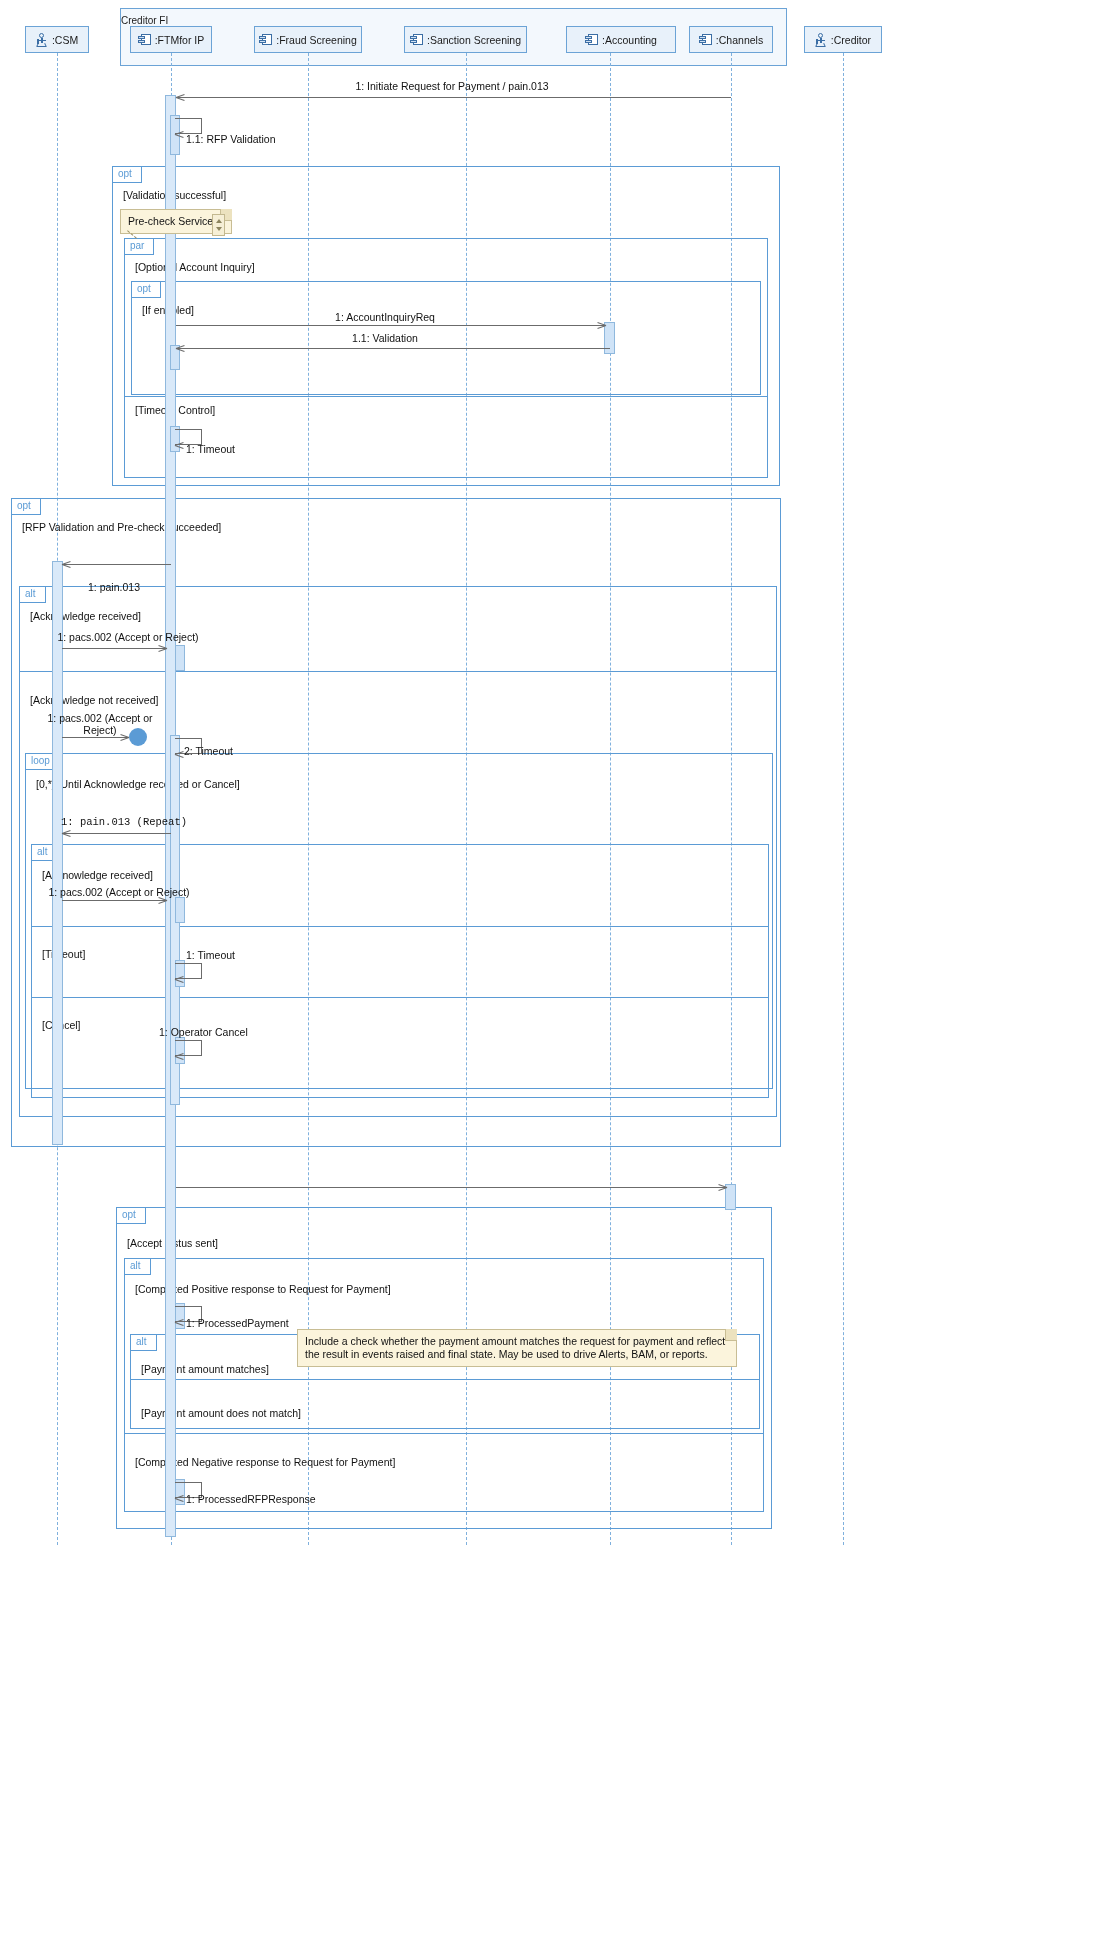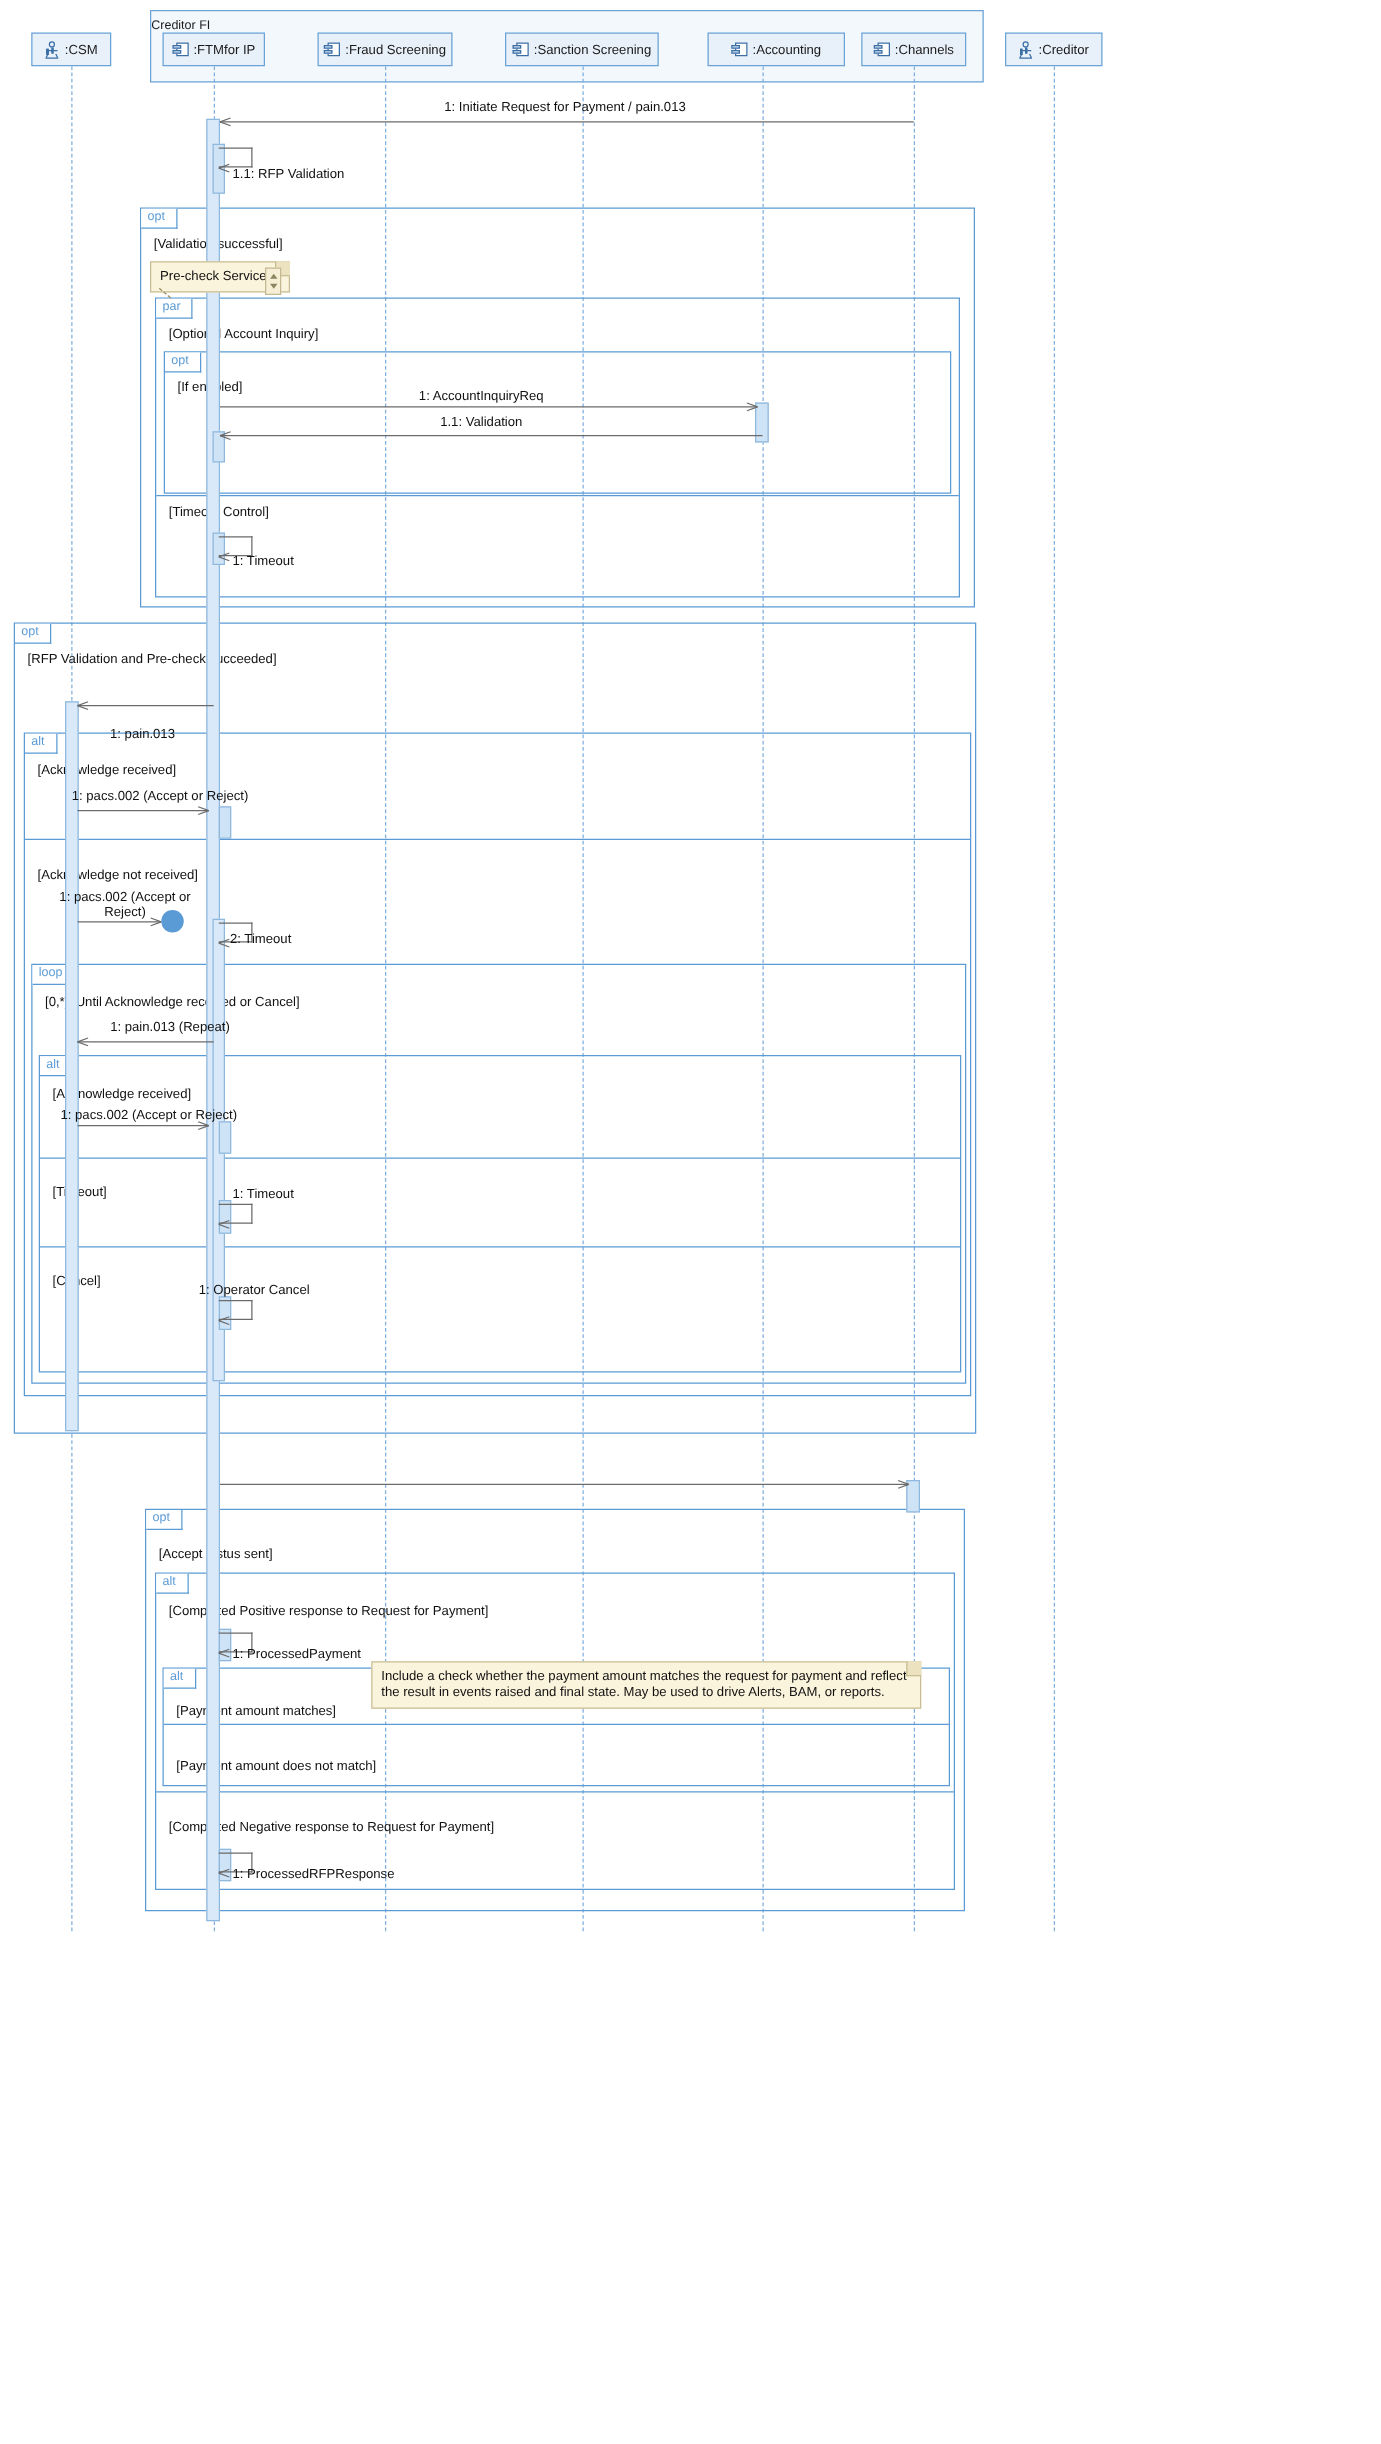--- a/index.html
+++ b/index.html
@@ -163,21 +163,21 @@
     <div class="frag" style="left: 11px; top: 498px; width: 770px; height: 649px;">
       <div class="frag-tag">opt</div>
       <div class="guard" style="left: 10px; top: 22px;">[RFP Validation and Pre-check succeeded]</div>
     </div>
     <div class="frag" style="left: 19px; top: 586px; width: 758px; height: 531px;">
       <div class="frag-tag">alt</div>
       <div class="frag-sep" style="top: 84px;"></div>
       <div class="guard" style="left: 10px; top: 23px;">[Acknowledge received]</div>
       <div class="guard" style="left: 10px; top: 107px;">[Acknowledge not received]</div>
     </div>
-    <div class="frag" style="left: 25px; top: 771px; width: 748px; height: 336px;">
+    <div class="frag" style="left: 25px; top: 753px; width: 748px; height: 336px;">
       <div class="frag-tag">loop</div>
       <div class="guard" style="left: 10px; top: 24px;">[0,*],[Until Acknowledge received or Cancel]</div>
     </div>
     <div class="frag" style="left: 31px; top: 844px; width: 738px; height: 254px;">
       <div class="frag-tag">alt</div>
       <div class="frag-sep" style="top: 81px;"></div>
       <div class="frag-sep" style="top: 152px;"></div>
       <div class="guard" style="left: 10px; top: 24px;">[Acknowledge received]</div>
       <div class="guard" style="left: 10px; top: 103px;">[Timeout]</div>
       <div class="guard" style="left: 10px; top: 174px;">[Cancel]</div>
@@ -235,21 +235,21 @@
     <div class="msg-label" style="left: 0px; top: 631px; width: 256px; text-align: center;">1: pacs.002 (Accept or Reject)</div>
     <div class="msg" style="left: 62px; top: 737px; width: 67px;"></div>
     <div class="arrow-open-r" style="left: 120px; top: 733px;"></div>
     <div class="lost-ball" style="left: 129px; top: 728px;"></div>
     <div class="msg-label wrap" style="left: 40px; top: 712px; width: 120px;">1: pacs.002 (Accept or Reject)</div>
     <div class="self-msg" style="left: 175px; top: 738px; width: 27px; height: 16px;"></div>
     <div class="arrow-open-l" style="left: 175px; top: 750px;"></div>
     <div class="msg-label" style="left: 184px; top: 745px;">2: Timeout</div>
     <div class="msg" style="left: 62px; top: 833px; width: 109px;"></div>
     <div class="arrow-open-l" style="left: 62px; top: 829px;"></div>
-    <div class="msg-label" style="left: 12px; top: 816px; width: 248px; text-align: center;">1: pain.013 (Repeat)</div>
+    <div class="msg-label" style="left: 0px; top: 816px; width: 248px; text-align: center; font-family: Liberation Mono, monospace;">1: pain.013 (Repeat)</div>
     <div class="msg" style="left: 62px; top: 900px; width: 105px;"></div>
     <div class="arrow-open-r" style="left: 158px; top: 896px;"></div>
     <div class="msg-label" style="left: 0px; top: 886px; width: 238px; text-align: center;">1: pacs.002 (Accept or Reject)</div>
     <div class="self-msg" style="left: 175px; top: 963px; width: 27px; height: 16px;"></div>
     <div class="arrow-open-l" style="left: 175px; top: 975px;"></div>
     <div class="msg-label" style="left: 186px; top: 949px;">1: Timeout</div>
     <div class="self-msg" style="left: 175px; top: 1040px; width: 27px; height: 16px;"></div>
     <div class="arrow-open-l" style="left: 175px; top: 1052px;"></div>
     <div class="msg-label" style="left: 159px; top: 1026px;">1: Operator Cancel</div>
     <div class="msg" style="left: 176px; top: 1187px; width: 551px;"></div>

